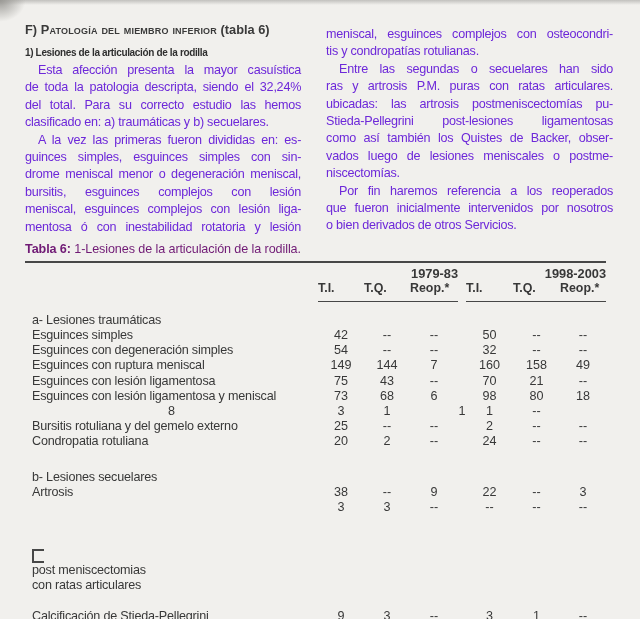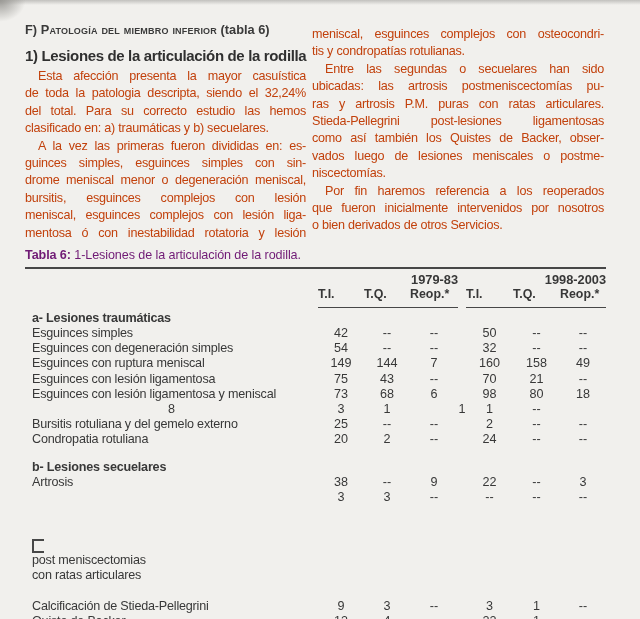--- a/index.html
+++ b/index.html
@@ -9,44 +9,44 @@
     font-family:"Liberation Sans",sans-serif;
     position:relative;
   }
   .scan-top{position:absolute;top:0;left:0;width:640px;height:5px;
     background:linear-gradient(to bottom,#c2c1be,rgba(241,240,237,0));}
   .scan-corner{position:absolute;top:0;left:0;width:26px;height:22px;
     background:radial-gradient(ellipse at top left,#9a9995,rgba(241,240,237,0) 70%);}
   .page{padding:14px 27px 0 25px;position:relative;}
 
   
-  .columns{display:flex;gap:6px;}
+  .columns{display:flex;gap:25px;}
   .col-left{width:281px;}
   .col-right{width:292px;padding-top:12px;}
   .f-heading{font-size:12.8px;font-weight:bold;margin:8px 0 10px;white-space:nowrap;color:#3a3a3a;}
   .f-heading .sc{font-variant:small-caps;letter-spacing:.2px;}
-  .sub-heading{font-size:15px;font-weight:bold;letter-spacing:-.35px;white-space:nowrap;margin:0 0 4px;color:#303030;}
+  .sub-heading{font-size:10px;font-weight:bold;letter-spacing:-.35px;white-space:nowrap;margin:0 0 4px;color:#303030;}
   .line{font-size:12.6px;line-height:17.4px;letter-spacing:-.25px;
-    text-align:justify;color:#c2410c;}
+    text-align:justify;color:#6d28d9;}
   .line.j{text-align-last:justify;}
   .line.indent{text-indent:13px;}
 
   
   .tbl{margin-top:6px;width:581px;color:#383838;}
   .caption{font-size:12.6px;letter-spacing:-.1px;margin:0 0 5px;color:#701a75;}
   .rule-full{border-top:2px solid #474747;}
   .trow{display:grid;grid-template-columns:293px 46px 46px 48px 8px 47px 47px 46px;}
   .tlabel{padding-left:7px;font-size:12.6px;line-height:15.2px;letter-spacing:-.2px;white-space:nowrap;}
   .tval{text-align:center;font-size:12.6px;line-height:15.2px;}
   .thead-group{font-weight:bold;font-size:12.8px;text-align:right;padding-top:3px;line-height:15px;}
   .thead-col{font-weight:bold;font-size:12.4px;text-align:left;line-height:15px;}
   .span1{grid-column:2/5;}
   .span2{grid-column:6/9;}
   .grline{border-bottom:1.6px solid #474747;height:5px;}
-  .tsection{font-weight:bold;line-height:16px;}
+  .tsection{font-weight:normal;line-height:16px;margin-top:8px;}
   .sec-gap{height:11px;}
   .head-gap{height:2px;}
   .tspacer{height:11px;}
   .tgap{}
   
   .bpair{padding-bottom:5px;}
   .bp-label{display:flex;align-items:flex-start;white-space:nowrap;flex-direction:column;}
   .bp-word{width:63px;flex:0 0 63px;}
   .bracket{flex:0 0 10px;width:10px;height:35px;margin:1px 6px 0 0;
     border-left:2px solid #474747;border-top:2px solid #474747;border-bottom:2px solid #474747;}
@@ -90,22 +90,22 @@
         </div>
     </div>
     <div class="col-right">
       <div id="right-paras">
           <div class="para">
             <div class="line j">meniscal, esguinces complejos con osteocondri-</div>
             <div class="line">tis y condropatías rotulianas.</div>
           </div>
           <div class="para">
             <div class="line j indent">Entre las segundas o secuelares han sido</div>
+            <div class="line j">ras y artrosis P.M. puras con ratas articulares.</div>
             <div class="line j">ubicadas: las artrosis postmeniscectomías pu-</div>
-            <div class="line j">ras y artrosis P.M. puras con ratas articulares.</div>
             <div class="line j">Stieda-Pellegrini post-lesiones ligamentosas</div>
             <div class="line j">como así también los Quistes de Backer, obser-</div>
             <div class="line j">vados luego de lesiones meniscales o postme-</div>
             <div class="line">niscectomías.</div>
           </div>
           <div class="para">
             <div class="line j indent">Por fin haremos referencia a los reoperados</div>
             <div class="line j">que fueron inicialmente intervenidos por nosotros</div>
             <div class="line">o bien derivados de otros Servicios.</div>
           </div>

